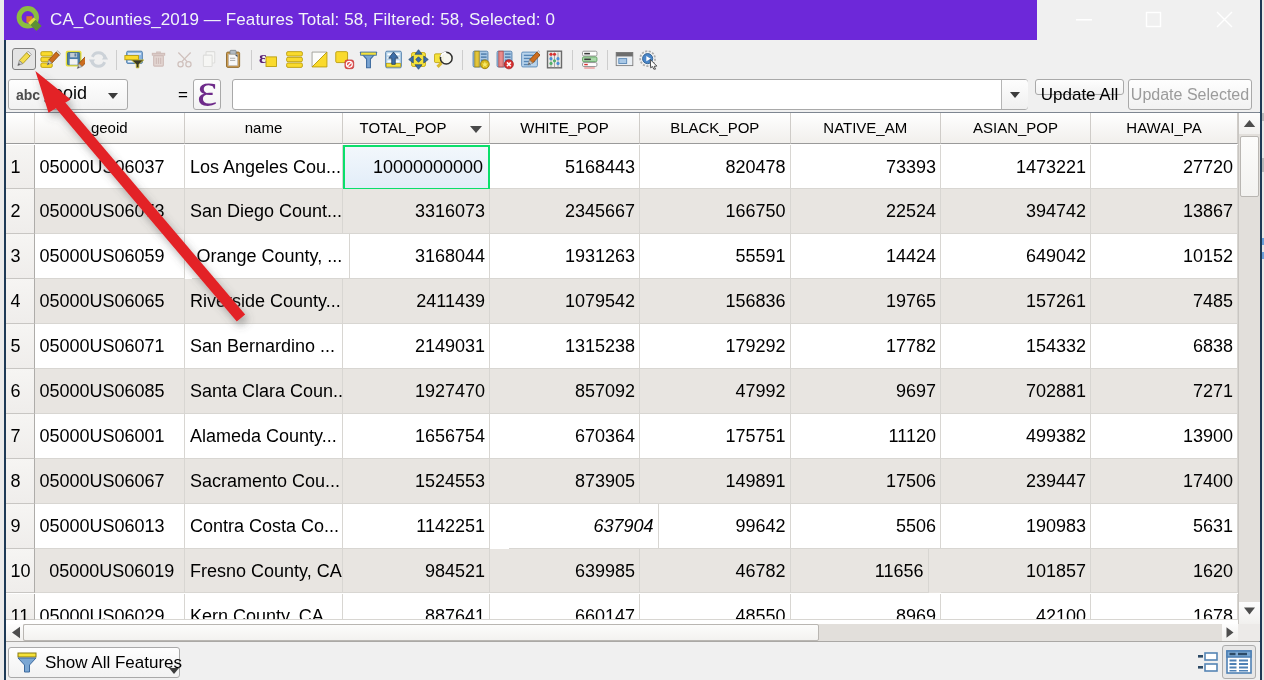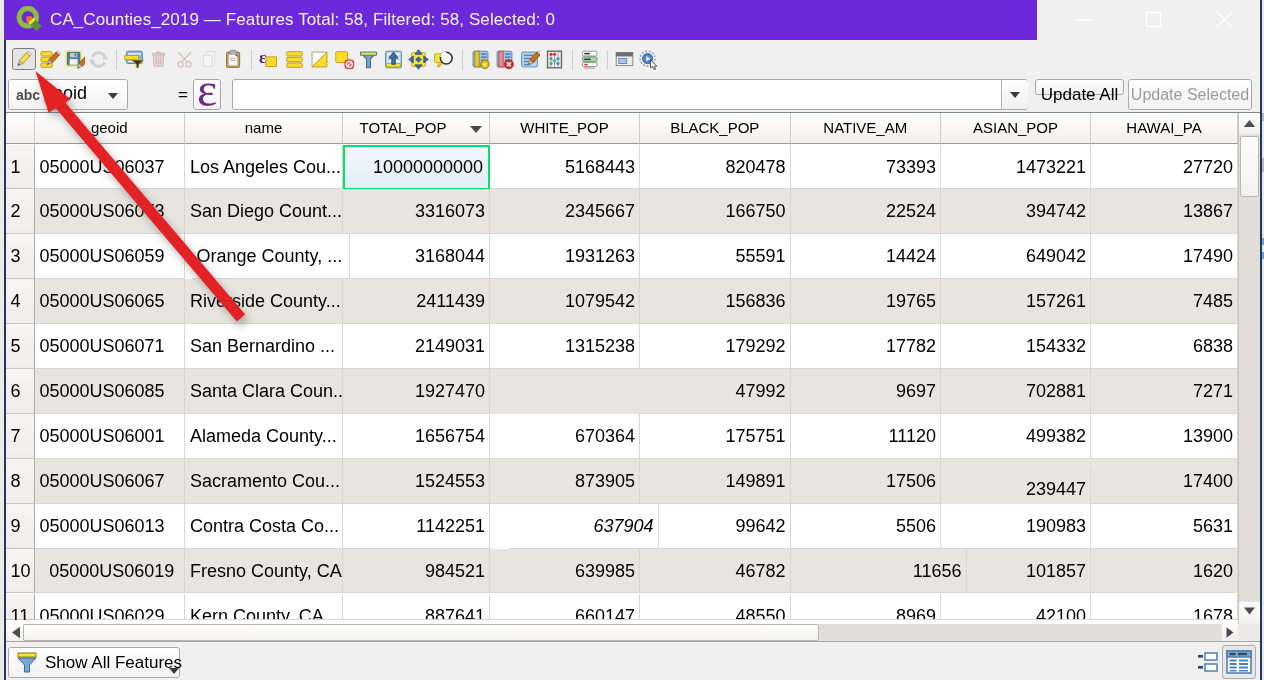--- a/index.html
+++ b/index.html
@@ -331,21 +331,21 @@
 </div>
 <div class="trow" style="left:5.5px;top:234.3px;width:1233px;height:44.90px;">
 <div class="rn">3</div>
 <div class="tc tl" style="left:29.0px;width:150.5px;">05000US06059</div>
 <div class="tc tl" style="left:186px;width:158px;">Orange County, ...</div>
 <div class="tc tr" style="left:337.5px;width:147px;">3168044</div>
 <div class="tc tr" style="left:484.5px;width:150px;">1931263</div>
 <div class="tc tr" style="left:634.5px;width:150.5px;">55591</div>
 <div class="tc tr" style="left:785.0px;width:150.5px;">14424</div>
 <div class="tc tr" style="left:935.5px;width:150px;">649042</div>
-<div class="tc tr" style="left:1085.5px;width:147px;">17490</div>
+<div class="tc tr" style="left:1085.5px;width:147px;">10152</div>
 </div>
 <div class="trow alt" style="left:5.5px;top:279.2px;width:1233px;height:44.90px;">
 <div class="rn">4</div>
 <div class="tc tl" style="left:29.0px;width:150.5px;">05000US06065</div>
 <div class="tc tl" style="left:179.5px;width:158px;">Riverside County...</div>
 <div class="tc tr" style="left:337.5px;width:147px;">2411439</div>
 <div class="tc tr" style="left:484.5px;width:150px;">1079542</div>
 <div class="tc tr" style="left:634.5px;width:150.5px;">156836</div>
 <div class="tc tr" style="left:785.0px;width:150.5px;">19765</div>
 <div class="tc tr" style="left:935.5px;width:150px;">157261</div>
@@ -360,20 +360,21 @@
 <div class="tc tr" style="left:634.5px;width:150.5px;">179292</div>
 <div class="tc tr" style="left:785.0px;width:150.5px;">17782</div>
 <div class="tc tr" style="left:935.5px;width:150px;">154332</div>
 <div class="tc tr" style="left:1085.5px;width:147px;">6838</div>
 </div>
 <div class="trow alt" style="left:5.5px;top:369.0px;width:1233px;height:44.90px;">
 <div class="rn">6</div>
 <div class="tc tl" style="left:29.0px;width:150.5px;">05000US06085</div>
 <div class="tc tl" style="left:179.5px;width:158px;">Santa Clara Coun...</div>
 <div class="tc tr" style="left:337.5px;width:147px;">1927470</div>
+<div class="tc tr" style="left:484.5px;width:150px;">857092</div>
 <div class="tc tr" style="left:634.5px;width:150.5px;">47992</div>
 <div class="tc tr" style="left:785.0px;width:150.5px;">9697</div>
 <div class="tc tr" style="left:935.5px;width:150px;">702881</div>
 <div class="tc tr" style="left:1085.5px;width:147px;">7271</div>
 </div>
 <div class="trow" style="left:5.5px;top:413.9px;width:1233px;height:44.90px;">
 <div class="rn">7</div>
 <div class="tc tl" style="left:29.0px;width:150.5px;">05000US06001</div>
 <div class="tc tl" style="left:179.5px;width:158px;">Alameda County...</div>
 <div class="tc tr" style="left:337.5px;width:147px;">1656754</div>
@@ -384,42 +385,42 @@
 <div class="tc tr" style="left:1085.5px;width:147px;">13900</div>
 </div>
 <div class="trow alt" style="left:5.5px;top:458.8px;width:1233px;height:44.90px;">
 <div class="rn">8</div>
 <div class="tc tl" style="left:29.0px;width:150.5px;">05000US06067</div>
 <div class="tc tl" style="left:179.5px;width:158px;">Sacramento Cou...</div>
 <div class="tc tr" style="left:337.5px;width:147px;">1524553</div>
 <div class="tc tr" style="left:484.5px;width:150px;">873905</div>
 <div class="tc tr" style="left:634.5px;width:150.5px;">149891</div>
 <div class="tc tr" style="left:785.0px;width:150.5px;">17506</div>
-<div class="tc tr" style="left:935.5px;width:150px;margin-top:8px;">239447</div>
+<div class="tc tr" style="left:935.5px;width:150px;">239447</div>
 <div class="tc tr" style="left:1085.5px;width:147px;">17400</div>
 </div>
 <div class="trow" style="left:5.5px;top:503.7px;width:1233px;height:44.90px;">
 <div class="rn">9</div>
 <div class="tc tl" style="left:29.0px;width:150.5px;">05000US06013</div>
 <div class="tc tl" style="left:179.5px;width:158px;">Contra Costa Co...</div>
 <div class="tc tr" style="left:337.5px;width:147px;">1142251</div>
 <div class="tc tr" style="left:503px;width:150px;font-style:italic;">637904</div>
 <div class="tc tr" style="left:634.5px;width:150.5px;">99642</div>
 <div class="tc tr" style="left:785.0px;width:150.5px;">5506</div>
 <div class="tc tr" style="left:935.5px;width:150px;">190983</div>
 <div class="tc tr" style="left:1085.5px;width:147px;">5631</div>
 </div>
 <div class="trow alt" style="left:5.5px;top:548.6px;width:1233px;height:44.90px;">
 <div class="rn">10</div>
 <div class="tc tl" style="left:29.0px;width:150.5px;text-align:center;">05000US06019</div>
 <div class="tc tl" style="left:179.5px;width:158px;">Fresno County, CA</div>
 <div class="tc tr" style="left:337.5px;width:147px;">984521</div>
 <div class="tc tr" style="left:484.5px;width:150px;">639985</div>
 <div class="tc tr" style="left:634.5px;width:150.5px;">46782</div>
-<div class="tc tr" style="left:785.0px;width:176px;">11656</div>
+<div class="tc tr" style="left:747px;width:176px;">11656</div>
 <div class="tc tr" style="left:935.5px;width:150px;">101857</div>
 <div class="tc tr" style="left:1085.5px;width:147px;">1620</div>
 </div>
 <div class="trow" style="left:5.5px;top:593.5px;width:1233px;height:26px;">
 <div class="rn">11</div>
 <div class="tc tl" style="left:29.0px;width:150.5px;">05000US06029</div>
 <div class="tc tl" style="left:179.5px;width:158px;">Kern County, CA</div>
 <div class="tc tr" style="left:337.5px;width:147px;">887641</div>
 <div class="tc tr" style="left:484.5px;width:150px;">660147</div>
 <div class="tc tr" style="left:634.5px;width:150.5px;">48550</div>

